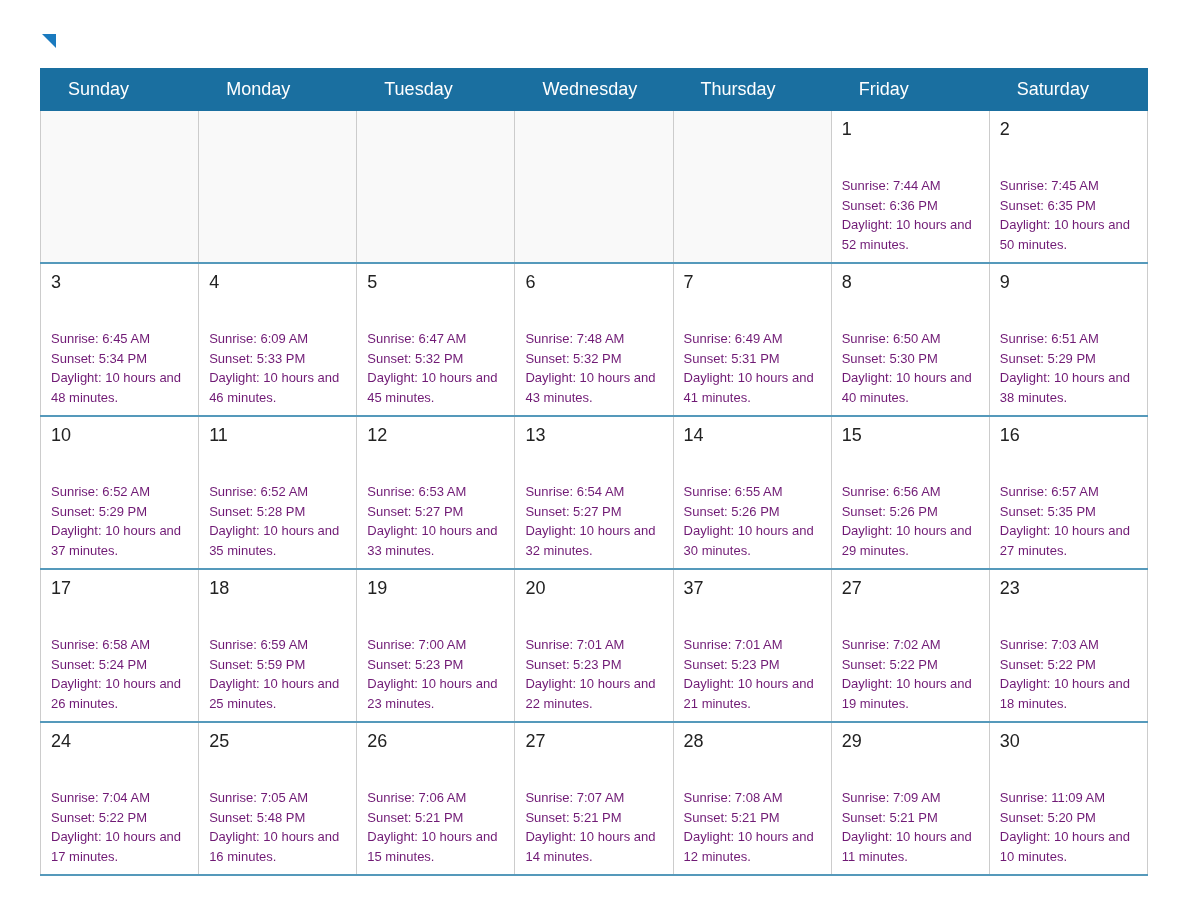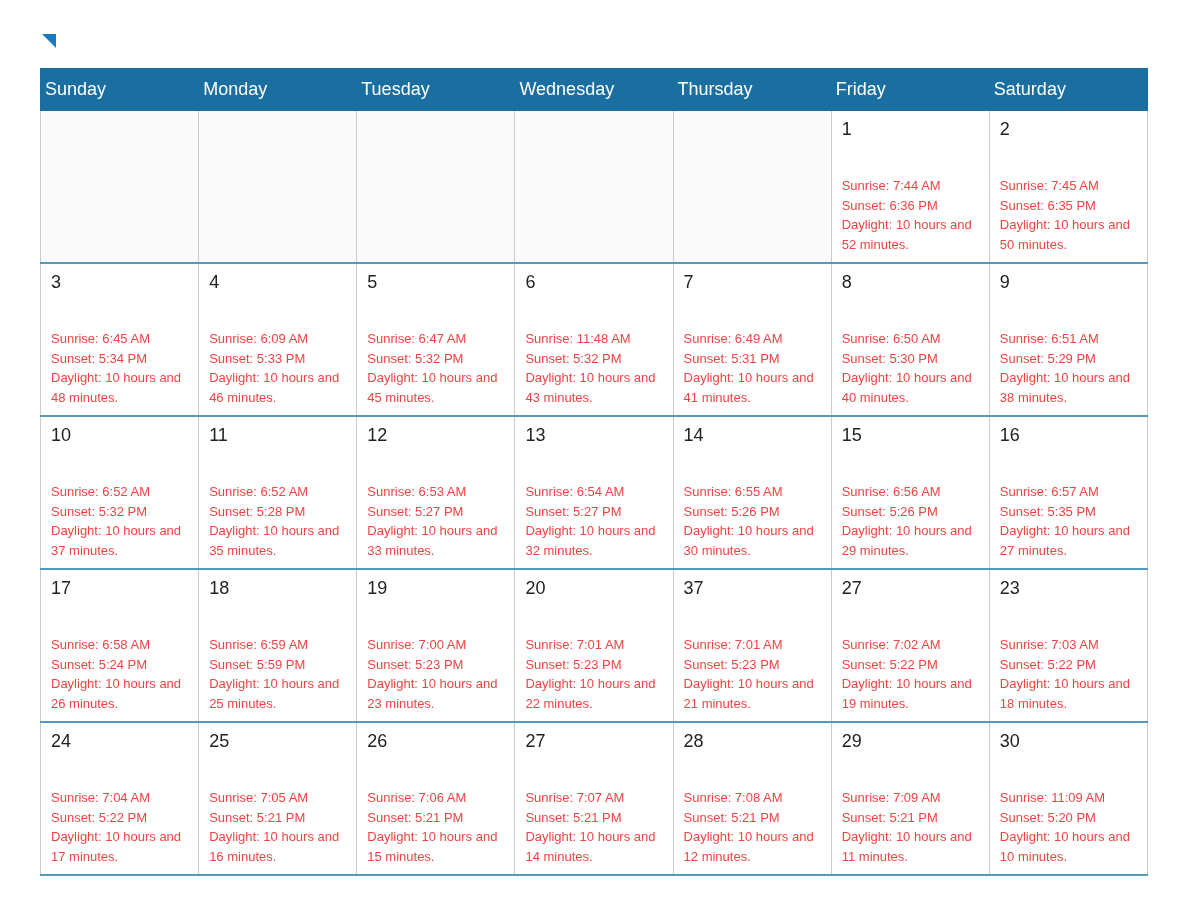--- a/index.html
+++ b/index.html
@@ -63,21 +63,21 @@
     }
     table {
       width: 100%;
       border-collapse: collapse;
     }
     thead th {
       background-color: #1a6fa0;
       color: #fff;
       font-size: 18px;
       font-weight: normal;
-      padding: 10px 4px;
+      padding: 10px 27px;
       text-align: left;
       border: 1px solid #1a6fa0;
     }
     tbody td {
       width: 14.28%;
       vertical-align: top;
       padding: 8px 10px;
       border: 1px solid #ccc;
       font-size: 13px;
       color: #333;
@@ -88,21 +88,21 @@
     }
     .day-number {
       font-size: 18px;
       color: #222;
       font-weight: normal;
       display: block;
       margin-bottom: 4px;
     }
     .day-info {
       font-size: 13px;
-      color: #ef4444;
+      color: #701a75;
       line-height: 1.5;
       margin-top: 36px;
     }
     .empty-cell {
       background: #f9f9f9;
     }
   </style>
 </head>
 <body>
 
@@ -166,21 +166,21 @@
 Daylight: 10 hours and 46 minutes.</div>
         </td>
         <td>
           <span class="day-number">5</span>
           <div class="day-info">Sunrise: 6:47 AM
 Sunset: 5:32 PM
 Daylight: 10 hours and 45 minutes.</div>
         </td>
         <td>
           <span class="day-number">6</span>
-          <div class="day-info">Sunrise: 11:48 AM
+          <div class="day-info">Sunrise: 7:48 AM
 Sunset: 5:32 PM
 Daylight: 10 hours and 43 minutes.</div>
         </td>
         <td>
           <span class="day-number">7</span>
           <div class="day-info">Sunrise: 6:49 AM
 Sunset: 5:31 PM
 Daylight: 10 hours and 41 minutes.</div>
         </td>
         <td>
@@ -193,21 +193,21 @@
           <span class="day-number">9</span>
           <div class="day-info">Sunrise: 6:51 AM
 Sunset: 5:29 PM
 Daylight: 10 hours and 38 minutes.</div>
         </td>
       </tr>
       <tr>
         <td>
           <span class="day-number">10</span>
           <div class="day-info">Sunrise: 6:52 AM
-Sunset: 5:32 PM
+Sunset: 5:29 PM
 Daylight: 10 hours and 37 minutes.</div>
         </td>
         <td>
           <span class="day-number">11</span>
           <div class="day-info">Sunrise: 6:52 AM
 Sunset: 5:28 PM
 Daylight: 10 hours and 35 minutes.</div>
         </td>
         <td>
           <span class="day-number">12</span>
@@ -287,21 +287,21 @@
       <tr>
         <td>
           <span class="day-number">24</span>
           <div class="day-info">Sunrise: 7:04 AM
 Sunset: 5:22 PM
 Daylight: 10 hours and 17 minutes.</div>
         </td>
         <td>
           <span class="day-number">25</span>
           <div class="day-info">Sunrise: 7:05 AM
-Sunset: 5:21 PM
+Sunset: 5:48 PM
 Daylight: 10 hours and 16 minutes.</div>
         </td>
         <td>
           <span class="day-number">26</span>
           <div class="day-info">Sunrise: 7:06 AM
 Sunset: 5:21 PM
 Daylight: 10 hours and 15 minutes.</div>
         </td>
         <td>
           <span class="day-number">27</span>

